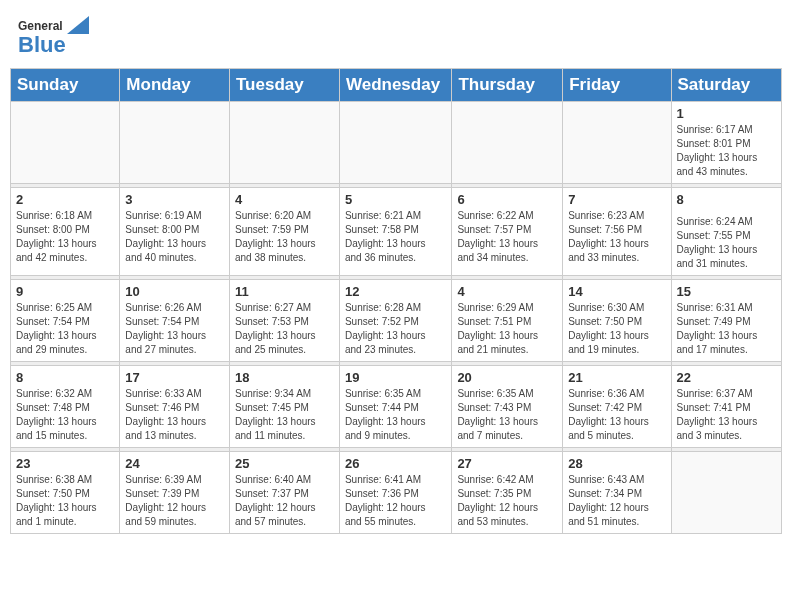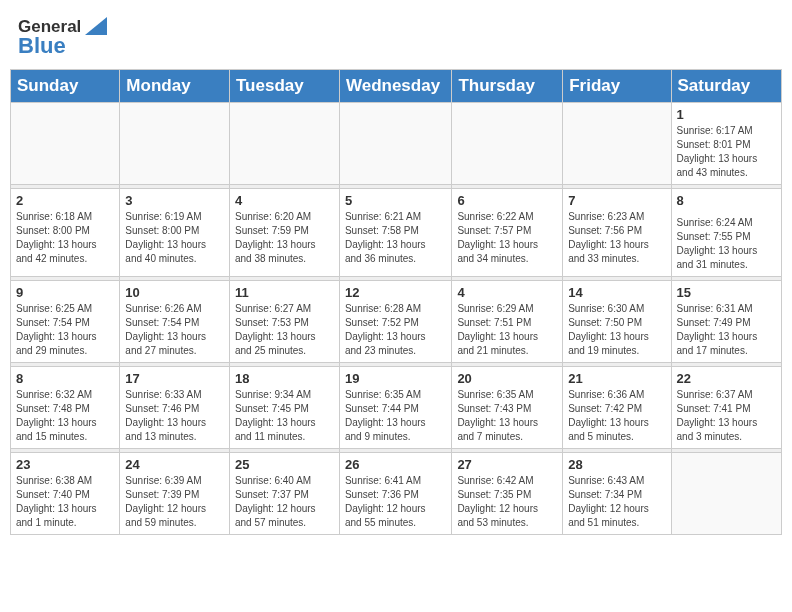--- a/index.html
+++ b/index.html
@@ -17,21 +17,21 @@
       margin-bottom: 8px;
       padding: 4px 8px;
     }
     .logo {
       display: flex;
       flex-direction: column;
       align-items: flex-start;
       margin-top: 4px;
     }
     .logo-general {
-      font-size: 17px;
+      font-size: 12px;
       font-weight: bold;
       color: #333;
       line-height: 1;
     }
     .logo-blue {
       font-size: 22px;
       font-weight: bold;
       color: #3a7fc1;
       line-height: 1;
     }
@@ -326,21 +326,21 @@
         <td></td>
         <td></td>
         <td></td>
         <td></td>
         <td></td>
       </tr>
       <tr>
         <td>
           <span class="day-num">23</span>
           <div class="day-info" style="white-space: pre-line;">Sunrise: 6:38 AM
-Sunset: 7:40 PM
+Sunset: 7:50 PM
 Daylight: 13 hours
 and 1 minute.</div>
         </td>
         <td>
           <span class="day-num">24</span>
           <div class="day-info" style="white-space: pre-line;">Sunrise: 6:39 AM
 Sunset: 7:39 PM
 Daylight: 12 hours
 and 59 minutes.</div>
         </td>

